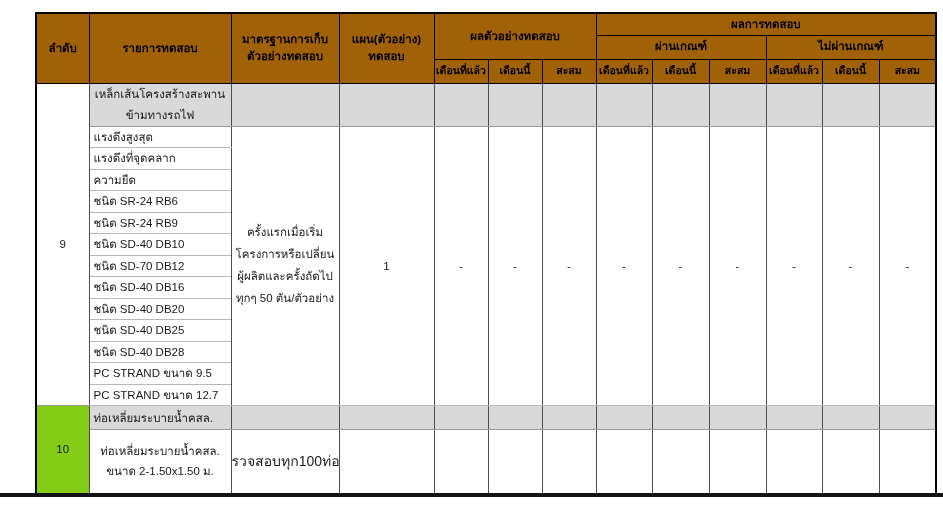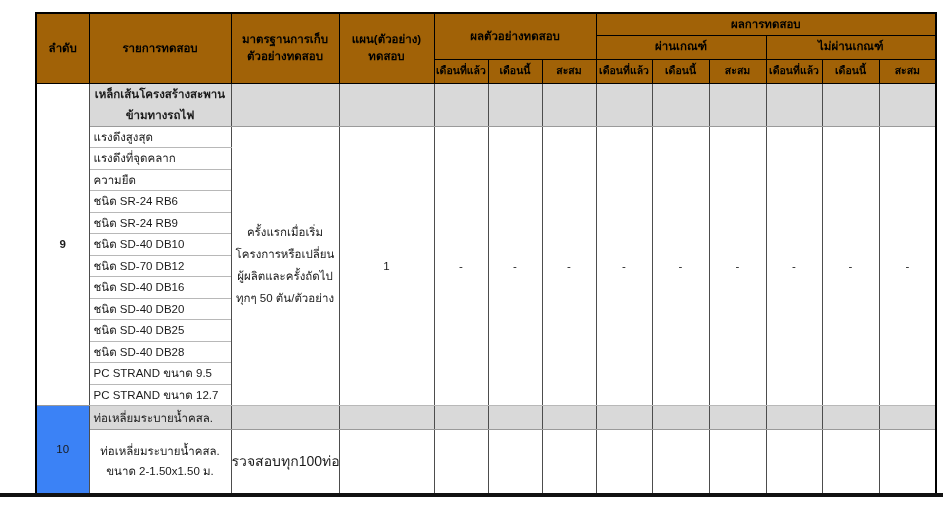--- a/index.html
+++ b/index.html
@@ -19,25 +19,25 @@
   thead tr.h1{height:22px;}
   thead tr.h2{height:24px;}
   thead tr.h3{height:24px;}
   thead tr.h3 th{font-size:10.5px;padding:0 1px;white-space:nowrap;}
   tbody td{
     border-left:1px solid #4d4d4d;border-right:1px solid #4d4d4d;
     border-top:1px solid #b8b8b8;border-bottom:1px solid #b8b8b8;
     font-size:11.5px;background:#fff;
   }
   tr.band{height:43px;}
-  tr.band td{background:#D9D9D9;border-top:1px solid #333;border-bottom:1px solid #9a9a9a;font-weight:bold;}
+  tr.band td{background:#D9D9D9;border-top:1px solid #333;border-bottom:1px solid #9a9a9a;}
   tr.band td.no-cell{background:#fff;}
   tr.band10{height:24px;}
   tr.band10 td{background:#D9D9D9;border-top:1px solid #333;border-bottom:1px solid #9a9a9a;}
-  tr.band10 td.no-cell{background:#3b82f6;}
+  tr.band10 td.no-cell{background:#84cc16;}
   tr.item-row{height:21.5px;}
   tr.last10{height:64px;}
   .no-cell{text-align:center;}
   .title-center{text-align:center;white-space:pre-line;line-height:1.75;}
   .title-left{text-align:left;padding-left:4px;white-space:nowrap;}
   .items-cell{text-align:left;padding-left:4px;white-space:nowrap;}
   .two-line-center{text-align:center;white-space:pre-line;line-height:1.75;}
   .standard-cell{text-align:center;white-space:pre-line;line-height:1.9;}
   .standard-clip{text-align:center;white-space:nowrap;padding:0;font-size:14px;}
   .plan-cell,.result-cell{text-align:center;}

